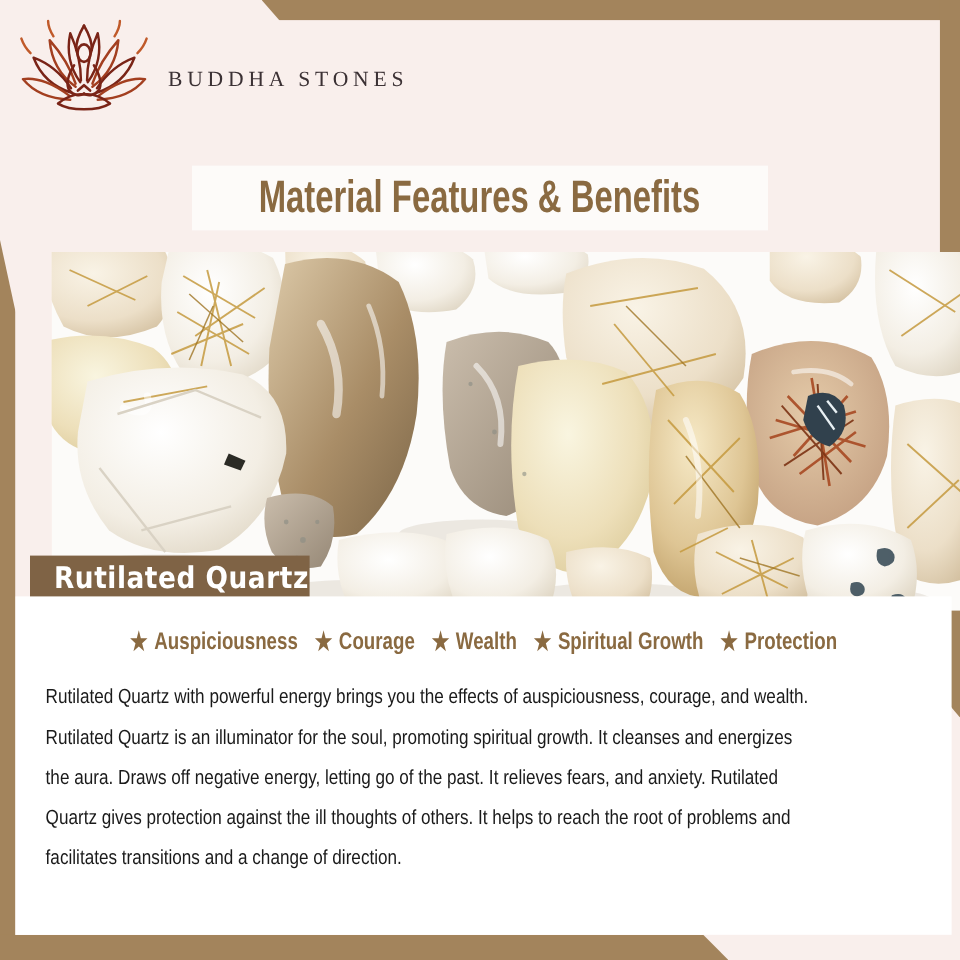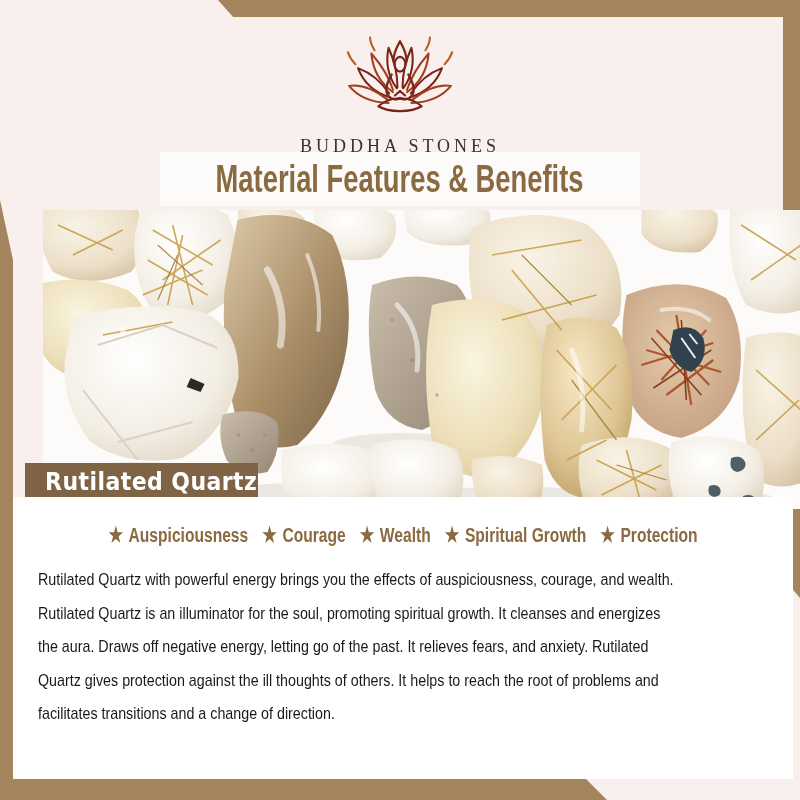--- a/index.html
+++ b/index.html
@@ -7,29 +7,29 @@
   .page{position:relative;width:800px;height:800px;background:var(--page-bg,#f9efec);overflow:hidden;}
 
   
   .ribbon{position:absolute;background:var(--ribbon,#a3845c);}
   .ribbon-top{left:218px;top:0;width:582px;height:17px;clip-path:polygon(0 0,100% 0,100% 100%,15px 100%);}
   .ribbon-right{left:783px;top:0;width:17px;height:598px;clip-path:polygon(0 0,100% 0,100% 100%,0 578px);}
   .ribbon-left{left:0;top:200px;width:13px;height:600px;clip-path:polygon(0 0,100% 60px,100% 100%,0 100%);}
   .ribbon-bottom{left:0;top:779px;width:607px;height:21px;clip-path:polygon(0 0,586px 0,100% 100%,0 100%);}
 
   
-  .brand{position:absolute;top:36px;left:0;width:100%;display:flex;flex-direction:column;align-items:center;}
+  .brand{position:absolute;top:16px;left:0;width:100%;display:flex;flex-direction:row;align-items:center;}
   .logo{width:140px;height:96px;display:block;}
   .lg-dark{stroke:var(--logo-dark,#7a2417);}
   .lg-mid{stroke:var(--logo-mid,#a33f20);}
   .lg-light{stroke:var(--logo-light,#c05a2a);}
   .brand-name{margin-top:4px;font-family:"Liberation Serif","DejaVu Serif",serif;font-size:18px;letter-spacing:4px;color:var(--brand-text,#3b3134);white-space:nowrap;}
 
   
-  .title-box{position:absolute;left:160px;top:152px;width:480px;height:54px;background:var(--title-box-bg,#fdfbf9);display:flex;align-items:center;justify-content:center;}
+  .title-box{position:absolute;left:160px;top:138px;width:480px;height:54px;background:var(--title-box-bg,#fdfbf9);display:flex;align-items:center;justify-content:center;}
   .title-text{font-size:38px;font-weight:bold;color:var(--accent,#8a6a41);white-space:nowrap;transform:scaleX(.72);}
 
   
   .photo{position:absolute;left:13px;top:198px;width:768px;height:299px;margin:12px;padding-left:18px;}
   .photo svg{width:100%;height:100%;display:block;}
   .photo-label{position:absolute;left:0;top:253px;width:233px;height:36px;background:var(--label-band,#7f6345);display:flex;align-items:center;padding-left:20px;box-sizing:border-box;}
   .photo-label span{color:var(--label-text,#ffffff);font-family:"DejaVu Sans",sans-serif;font-weight:bold;font-size:25px;letter-spacing:.5px;white-space:nowrap;transform:scaleX(.88);transform-origin:left center;}
 
   
   .content{position:absolute;left:13px;top:497px;width:780px;height:282px;background:var(--content-bg,#ffffff);}

